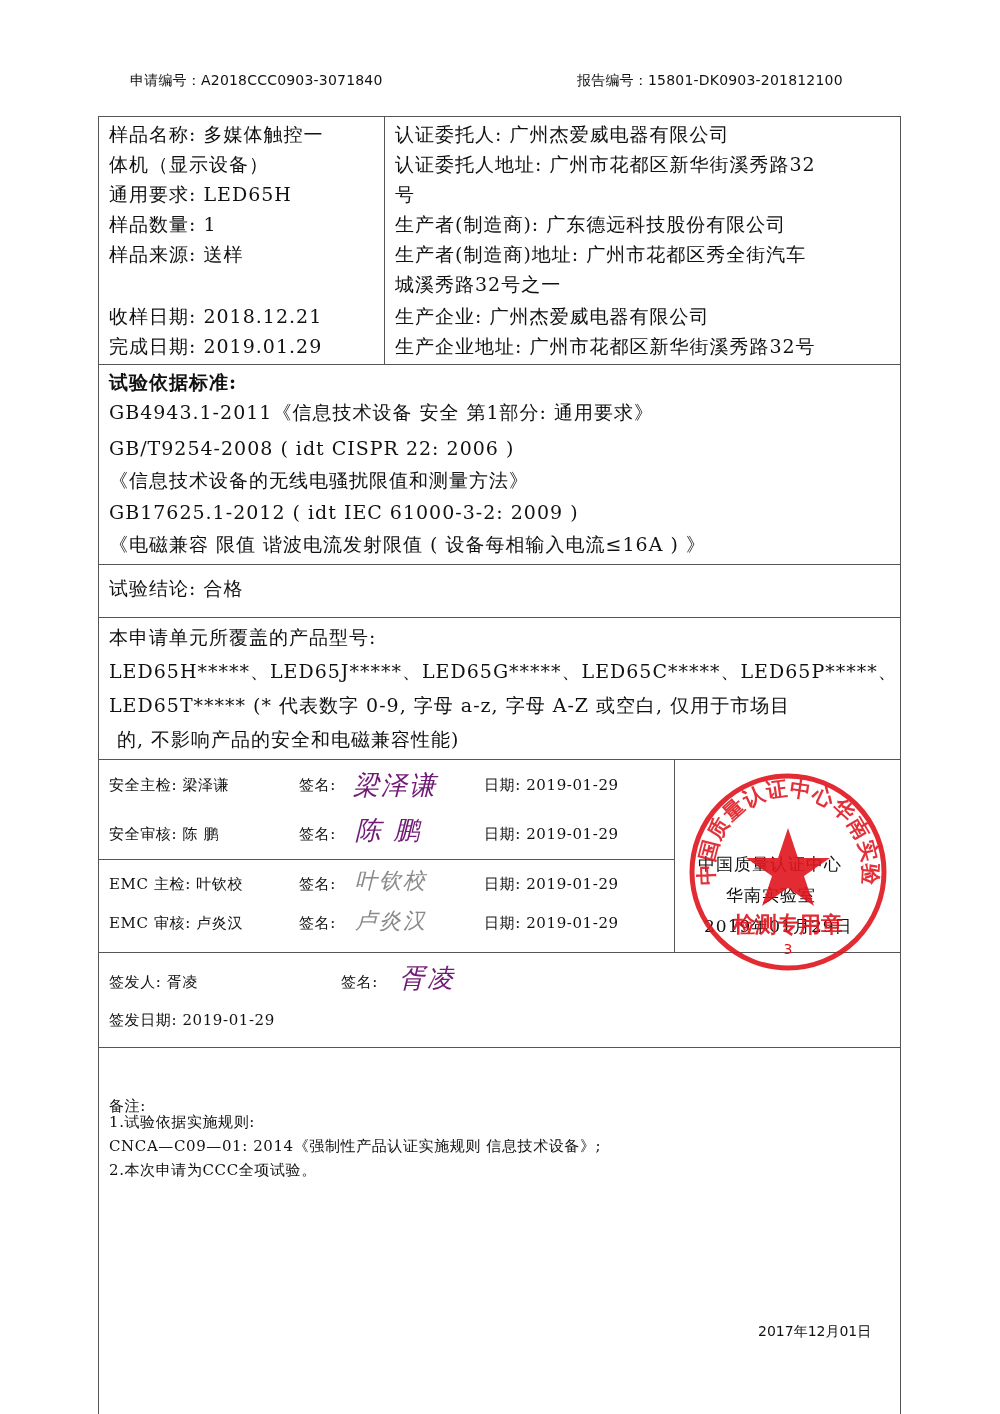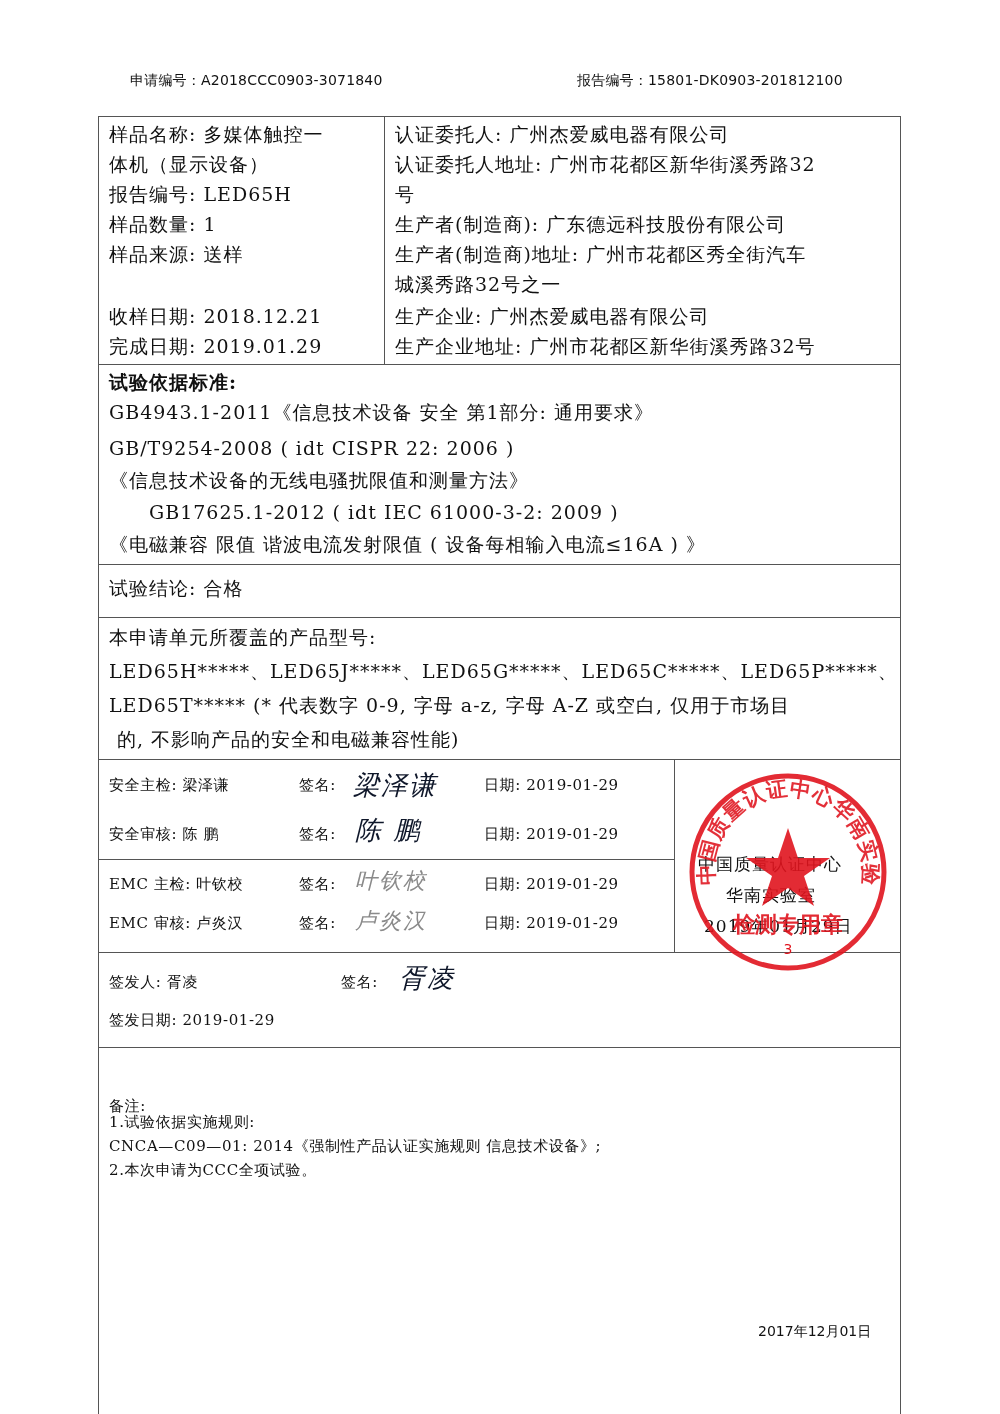--- a/index.html
+++ b/index.html
@@ -6,21 +6,21 @@
   body { width: 1000px; height: 1414px; position: relative; font-family: "DejaVu Serif", "Liberation Serif", serif; color: #111; }
   .hdr { position: absolute; top: 72px; font-family: "DejaVu Sans", "Liberation Sans", sans-serif; font-size: 14px; letter-spacing: 0.2px; text-align: right; }
   .hdr-left { left: 130px; }
   .hdr-right { left: 577px; }
   .tbl { position: absolute; left: 98px; top: 116px; width: 803px; height: 1356px; border: 1.5px solid #555; box-sizing: border-box; }
   .row { position: absolute; left: 0; right: 0; border-bottom: 1.5px solid #555; box-sizing: border-box; }
   .line { position: absolute; font-size: 19px; line-height: 30px; white-space: nowrap; letter-spacing: 1px; }
   .small { font-size: 15px; letter-spacing: 0.6px; }
   .bold { font-weight: bold; }
   .vdiv { position: absolute; top: 0; bottom: 0; border-left: 1.5px solid #555; }
-  .sig { position: absolute; font-family: "DejaVu Serif", serif; font-style: italic; font-size: 26px; color: #0f172a; letter-spacing: 2px; }
+  .sig { position: absolute; font-family: "DejaVu Serif", serif; font-style: italic; font-size: 26px; color: #701a75; letter-spacing: 2px; }
   .sig.faint { color: #8a8a8a; font-size: 22px; }
   .stamp { position: absolute; left: 686px; top: 770px; width: 205px; height: 205px; }
   .stamp-under { position: absolute; font-size: 17px; color: #111; white-space: nowrap; letter-spacing: 1px; }
   .footer-date { position: absolute; left: 758px; top: 1323px; font-family: "DejaVu Sans", "Liberation Sans", sans-serif; font-size: 14px; }
 </style>
 </head>
 <body>
 
 <div class="hdr hdr-left">
   <span>申请编号：</span><span>A2018CCC0903-3071840</span>
@@ -29,21 +29,21 @@
   <span>报告编号：</span><span>15801-DK0903-201812100</span>
 </div>
 
 <div class="tbl">
 
   <div class="row" style="top:0; height:248px;">
     <div class="vdiv" style="left:285px;"></div>
     <div>
       <div class="line" style="left:10px; top:2px;">样品名称: 多媒体触控一</div>
       <div class="line" style="left:10px; top:32px;">体机（显示设备）</div>
-      <div class="line" style="left:10px; top:62px;">报告编号: LED65H</div>
+      <div class="line" style="left:10px; top:62px;">通用要求: LED65H</div>
       <div class="line" style="left:10px; top:92px;">样品数量: 1</div>
       <div class="line" style="left:10px; top:122px;">样品来源: 送样</div>
       <div class="line" style="left:10px; top:184px;">收样日期: 2018.12.21</div>
       <div class="line" style="left:10px; top:214px;">完成日期: 2019.01.29</div>
     </div>
     <div>
       <div class="line" style="left:296px; top:2px;">认证委托人: 广州杰爱威电器有限公司</div>
       <div class="line" style="left:296px; top:32px;">认证委托人地址: 广州市花都区新华街溪秀路32</div>
       <div class="line" style="left:296px; top:62px;">号</div>
       <div class="line" style="left:296px; top:92px;">生产者(制造商): 广东德远科技股份有限公司</div>
@@ -52,21 +52,21 @@
       <div class="line" style="left:296px; top:184px;">生产企业: 广州杰爱威电器有限公司</div>
       <div class="line" style="left:296px; top:214px;">生产企业地址: 广州市花都区新华街溪秀路32号</div>
     </div>
   </div>
 
   <div class="row" style="top:248px; height:200px;">
     <div class="line bold" style="left:10px; top:2px;">试验依据标准:</div>
     <div class="line" style="left:10px; top:32px;">GB4943.1-2011《信息技术设备 安全 第1部分: 通用要求》</div>
     <div class="line" style="left:10px; top:68px;">GB/T9254-2008 ( idt CISPR 22: 2006 )</div>
     <div class="line" style="left:10px; top:100px;">《信息技术设备的无线电骚扰限值和测量方法》</div>
-    <div class="line" style="left:10px; top:132px;margin-left:40px;">GB17625.1-2012 ( idt IEC 61000-3-2: 2009 )</div>
+    <div class="line" style="left:10px; top:132px;">GB17625.1-2012 ( idt IEC 61000-3-2: 2009 )</div>
     <div class="line" style="left:10px; top:164px;">《电磁兼容 限值 谐波电流发射限值 ( 设备每相输入电流≤16A ) 》</div>
   </div>
 
   <div class="row" style="top:448px; height:53px;">
     <div class="line" style="left:10px; top:8px;">试验结论: 合格</div>
   </div>
 
   <div class="row" style="top:501px; height:142px;">
     <div class="line" style="left:10px; top:4px;">本申请单元所覆盖的产品型号:</div>
     <div class="line" style="left:10px; top:38px;">LED65H*****、LED65J*****、LED65G*****、LED65C*****、LED65P*****、</div>

